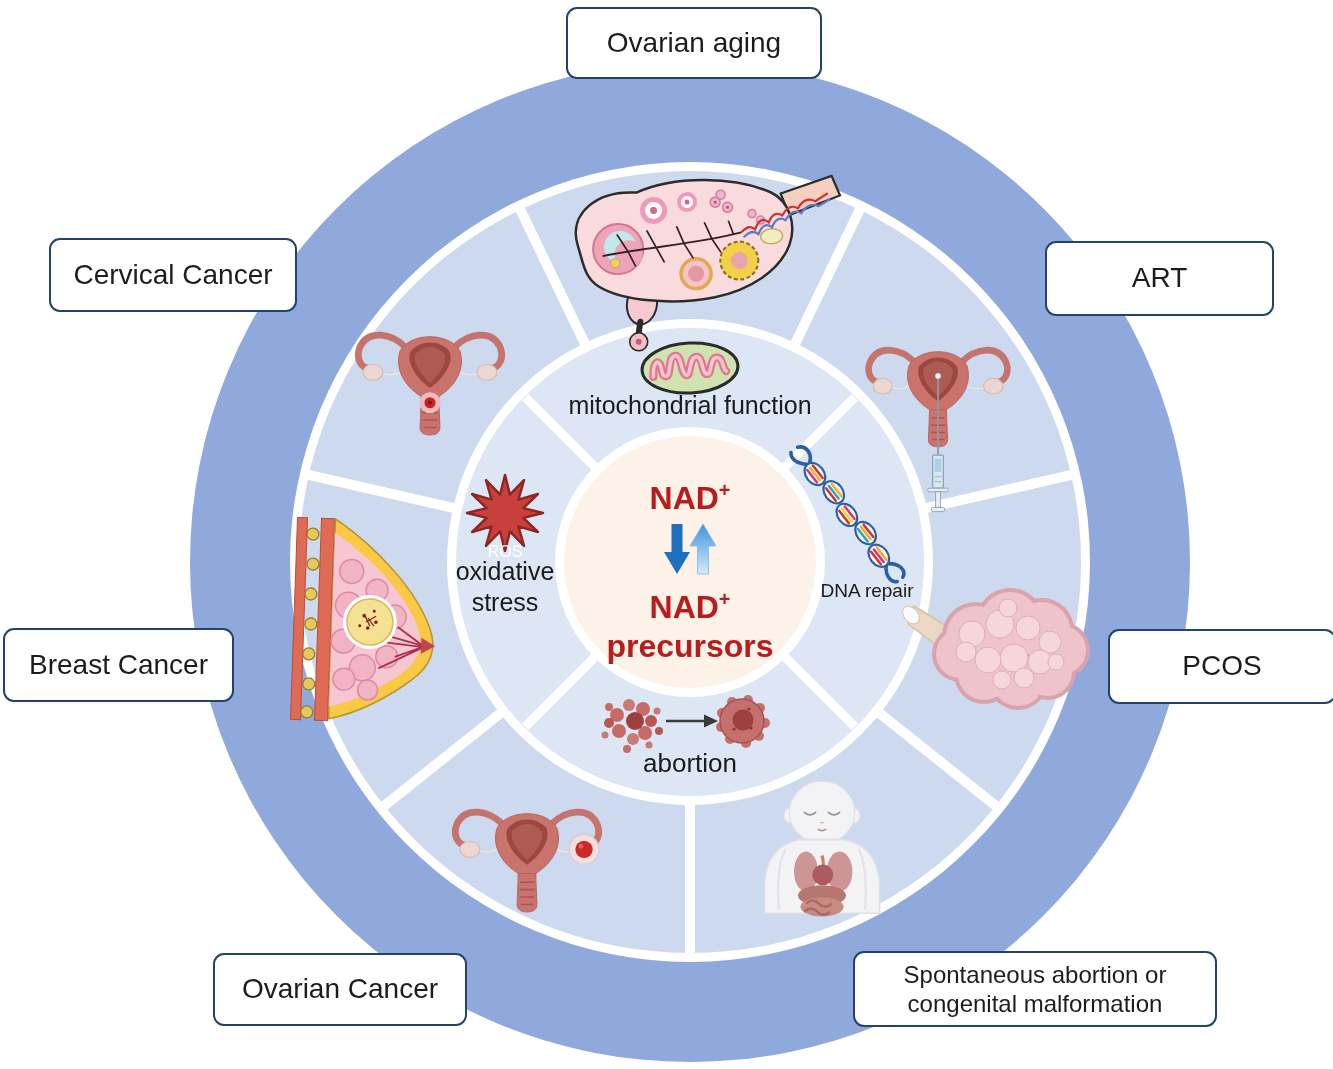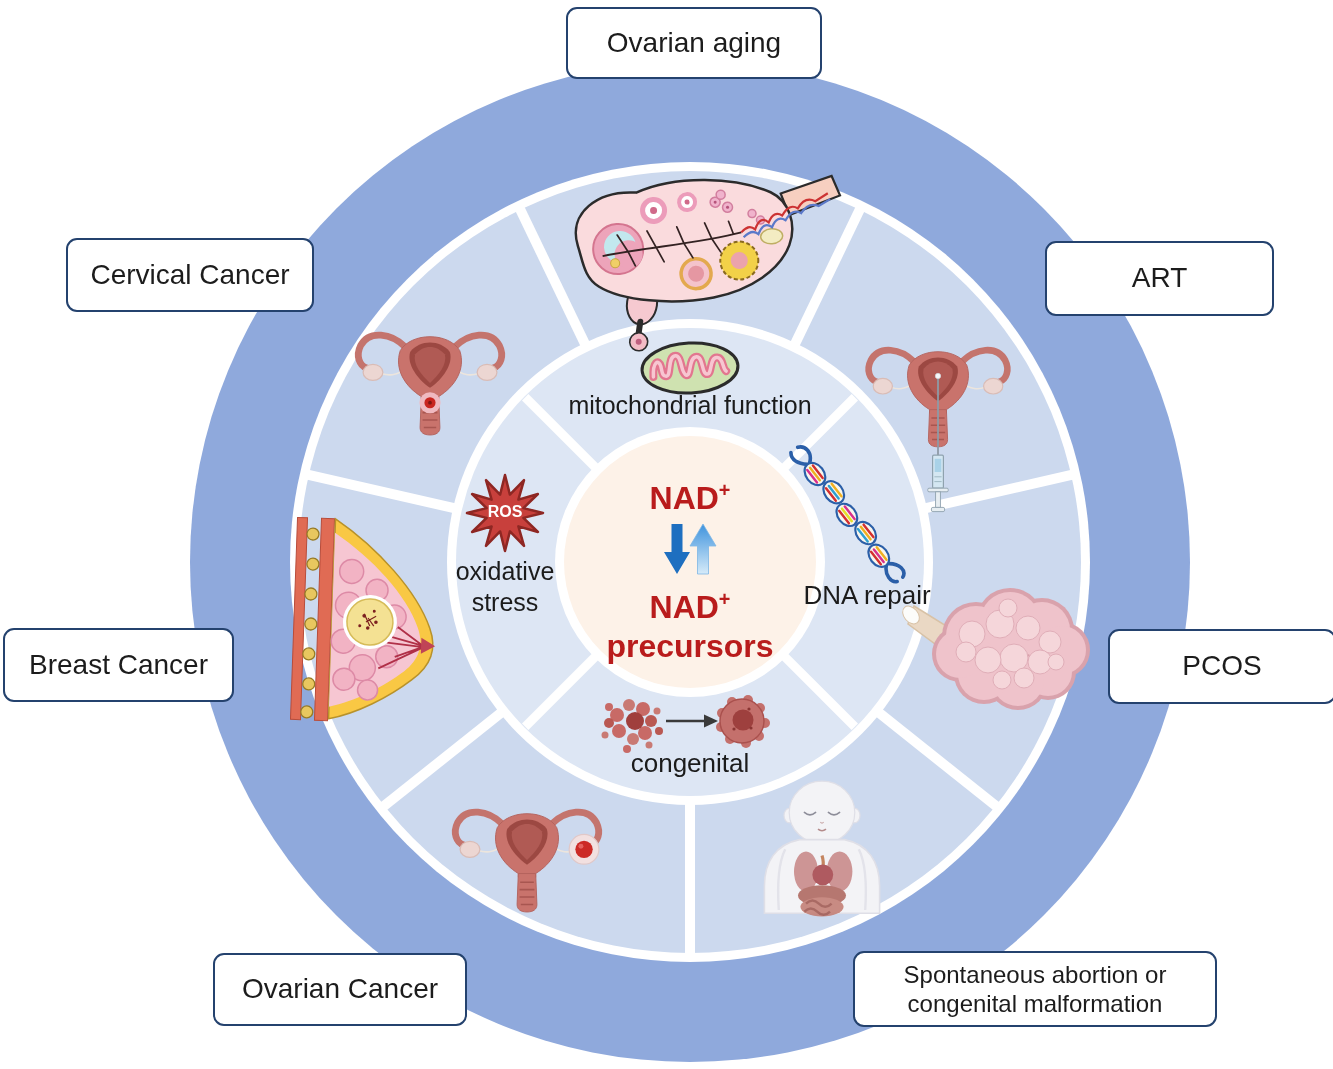--- a/index.html
+++ b/index.html
@@ -4,21 +4,21 @@
 <style>
   html,body{margin:0;padding:0;background:#fff;}
   .stage{position:relative;width:1333px;height:1069px;background:#fff;overflow:hidden;
          font-family:"Liberation Sans", sans-serif;}
   .stage svg{position:absolute;left:0;top:0;}
   .label-box{position:absolute;background:#fff;border:2.5px solid #24426e;border-radius:11px;
              display:flex;flex-direction:column;align-items:center;justify-content:center;
              font-size:28px;color:#1c1c1c;line-height:1.22;z-index:3;}
   .label-box.small{font-size:24px;}
   .ring-label{position:absolute;text-align:center;color:#1b1b1b;z-index:2;}
-  .ros-label{position:absolute;text-align:center;color:#ffffff;font-weight:bold;z-index:2;}
+  .ros-label{position:absolute;text-align:center;color:#ffffff;font-weight:normal;z-index:2;margin-top:40px;}
   .center-text{position:absolute;text-align:center;color:#b91c1c;font-weight:bold;z-index:2;}
   .center-text sup{font-size:62%;vertical-align:super;}
 </style>
 </head>
 <body>
 
 <div class="stage">
 
 <svg width="1333" height="1069" viewBox="0 0 1333 1069" xmlns="http://www.w3.org/2000/svg">
   <defs>
@@ -300,21 +300,21 @@
           <circle cx="6" cy="-9" r="1.5"></circle>
     </g>
     <path d="M 0 -2 L 6 6 M 2 6 L -4 -6 M -2 2 L 8 -4" stroke="#7c1f1f" stroke-width="1.2" fill="none"></path>
     <path d="M 54 16 L 68 24 L 54 32 Z" fill="#c04456"></path>
   </g>
 </svg>
 
 <div class="label-box" style="left:566px;top:7px;width:252px;height:68px">
   <span>Ovarian aging</span>
 </div>
-<div class="label-box" style="left:66px;top:238px;width:244px;height:70px">
+<div class="label-box" style="left:49px;top:238px;width:244px;height:70px">
   <span>Cervical Cancer</span>
 </div>
 <div class="label-box" style="left:1045px;top:241px;width:225px;height:71px">
   <span>ART</span>
 </div>
 <div class="label-box" style="left:3px;top:628px;width:227px;height:70px">
   <span>Breast Cancer</span>
 </div>
 <div class="label-box" style="left:1108px;top:629px;width:224px;height:71px">
   <span>PCOS</span>
@@ -325,22 +325,22 @@
 <div class="label-box small" style="left:853px;top:951px;width:360px;height:72px">
   <span>Spontaneous abortion or</span>
   <span>congenital malformation</span>
 </div>
 
 <div class="ring-label" style="left:415px;top:556px;width:180px;font-size:25px;line-height:31px">
   <span style="display:block">oxidative</span>
   <span style="display:block">stress</span>
 </div>
 <div class="ring-label" style="left:540px;top:391px;width:300px;font-size:25px">mitochondrial function</div>
-<div class="ring-label" style="left:767px;top:580px;width:200px;font-size:26px">DNA repair</div>
-<div class="ring-label" style="left:590px;top:748px;width:200px;font-size:26px">congenital</div>
+<div class="ring-label" style="left:767px;top:580px;width:200px;font-size:19px">DNA repair</div>
+<div class="ring-label" style="left:590px;top:748px;width:200px;font-size:26px">abortion</div>
 <div class="ros-label" style="left:467px;top:503px;width:76px;font-size:16px">ROS</div>
 
 <div class="center-text" style="left:590px;top:479px;width:200px;font-size:32px">
   <span>NAD</span><sup>+</sup>
 </div>
 <div class="center-text" style="left:565px;top:580px;width:250px;font-size:32px;line-height:39px">
   <span style="display:block">
     <span>NAD</span><sup>+</sup>
   </span>
   <span style="display:block">precursors</span>

